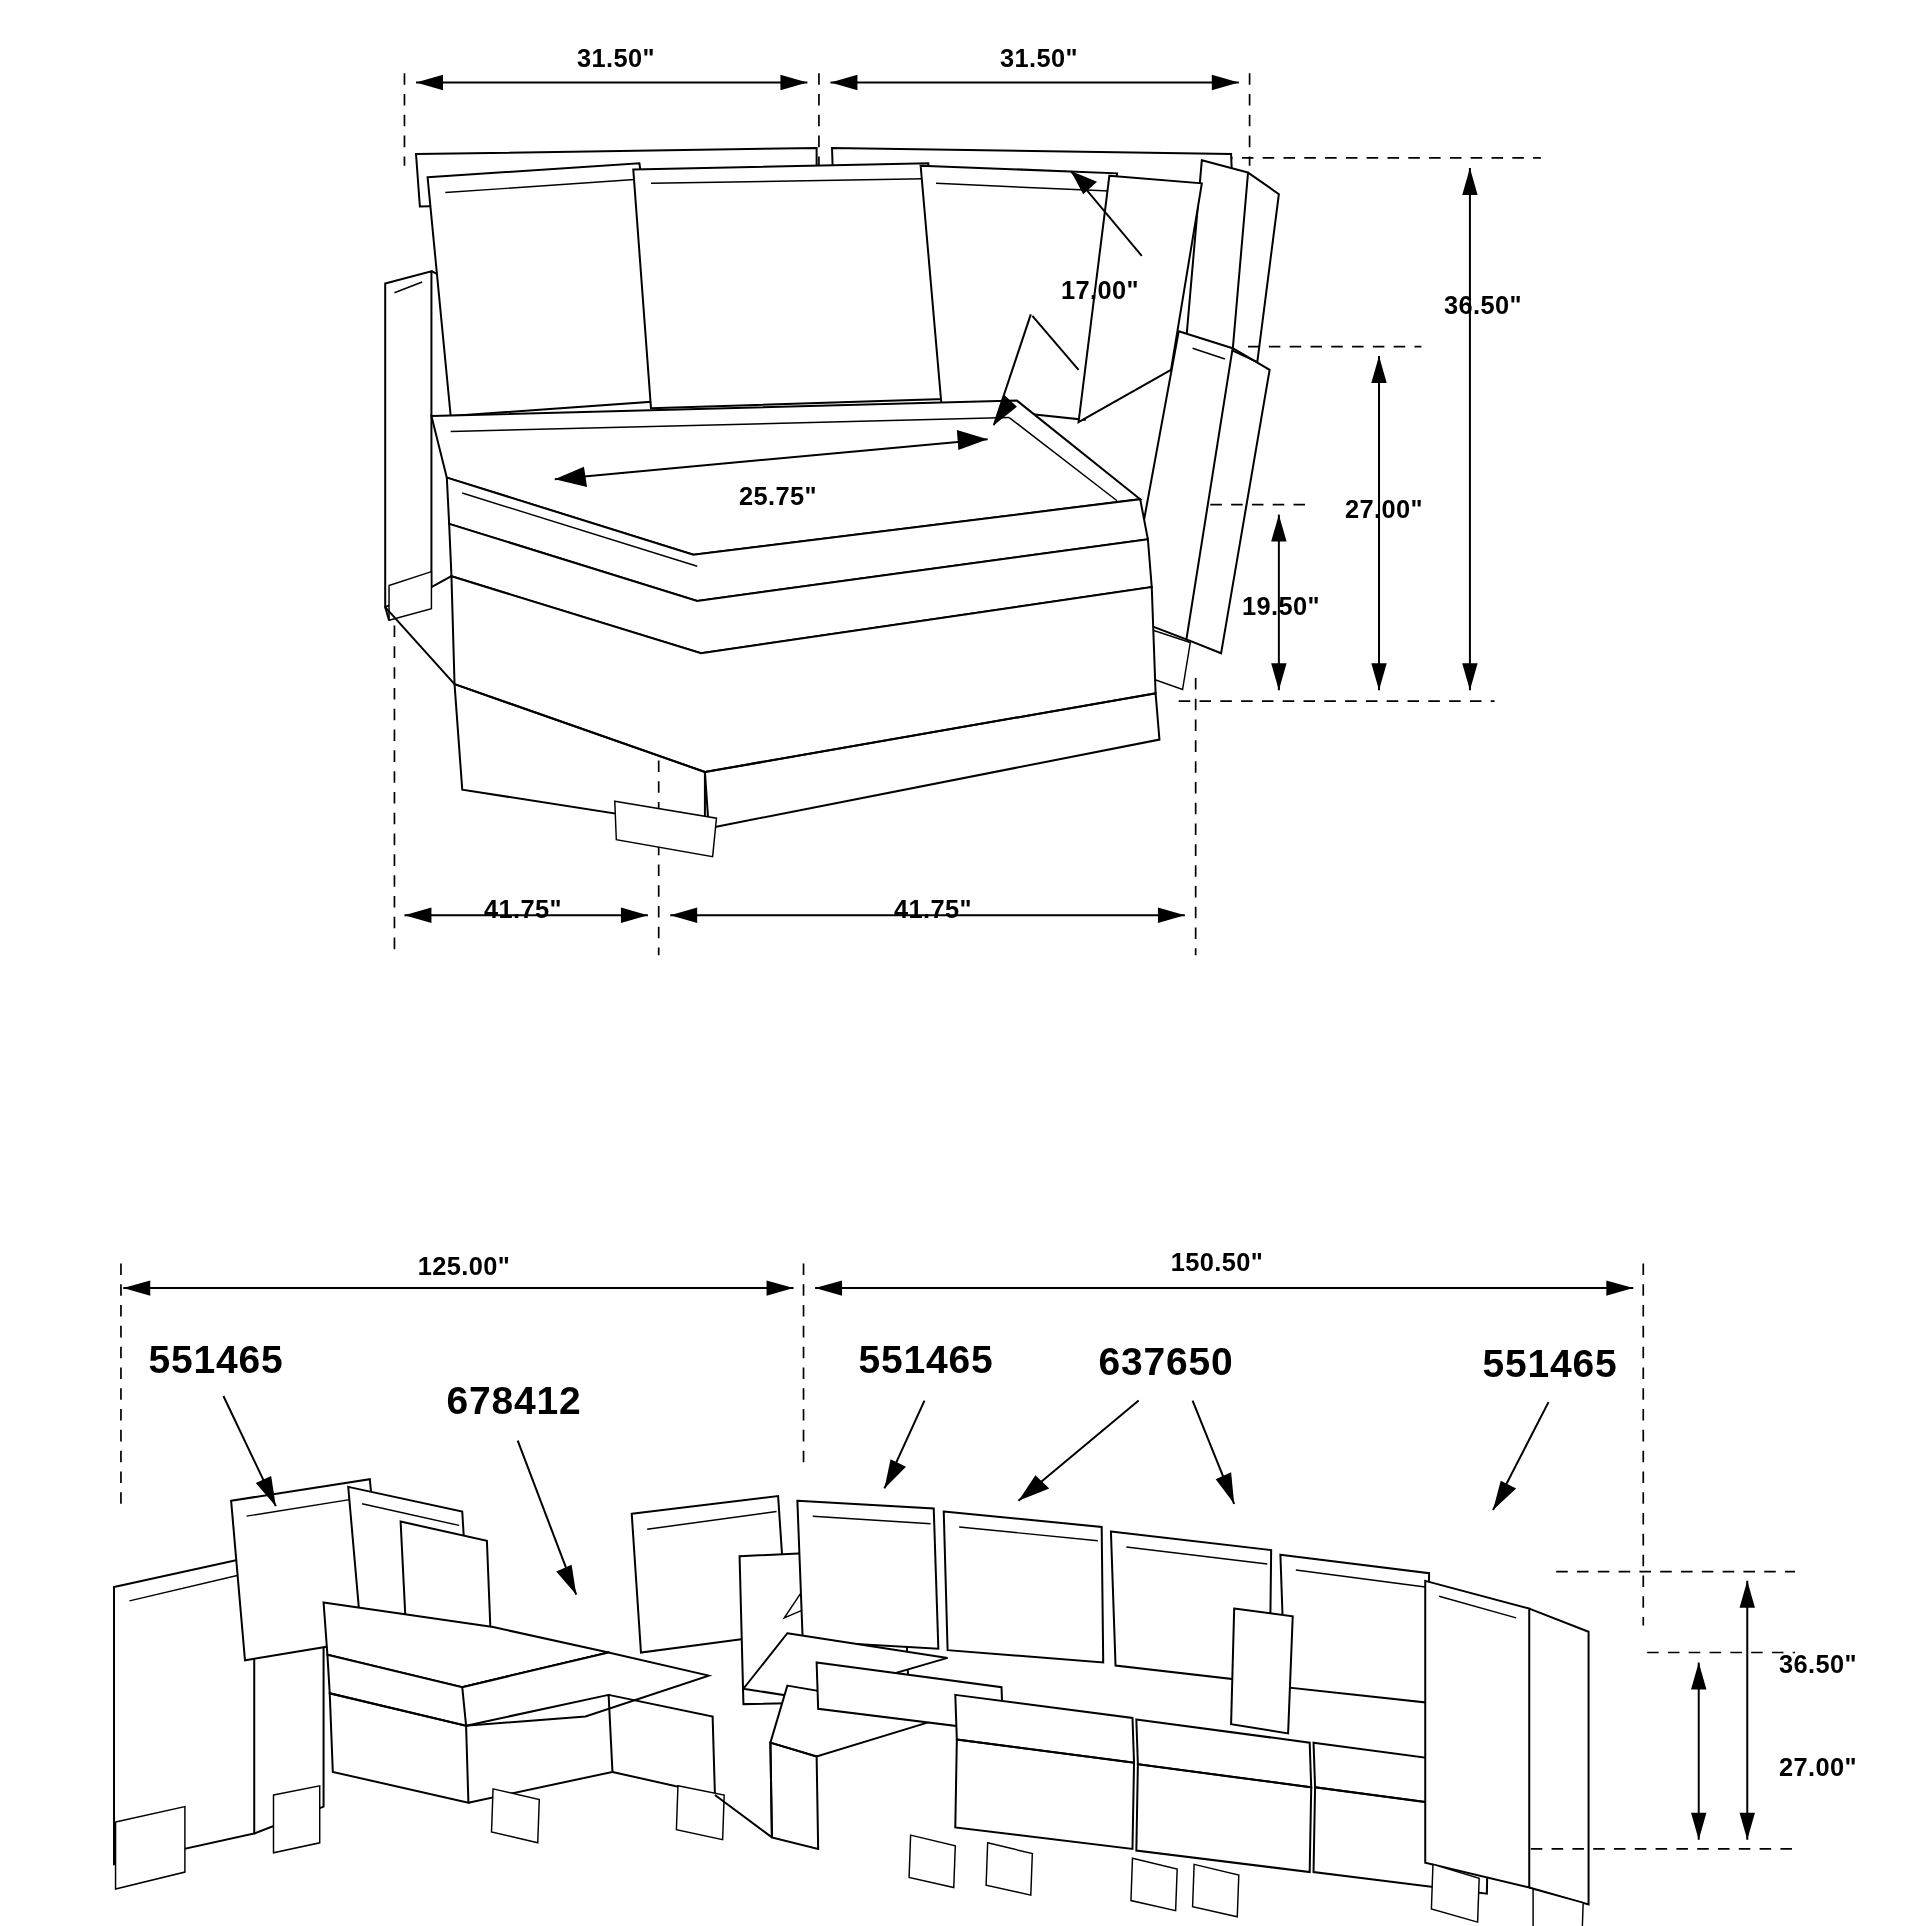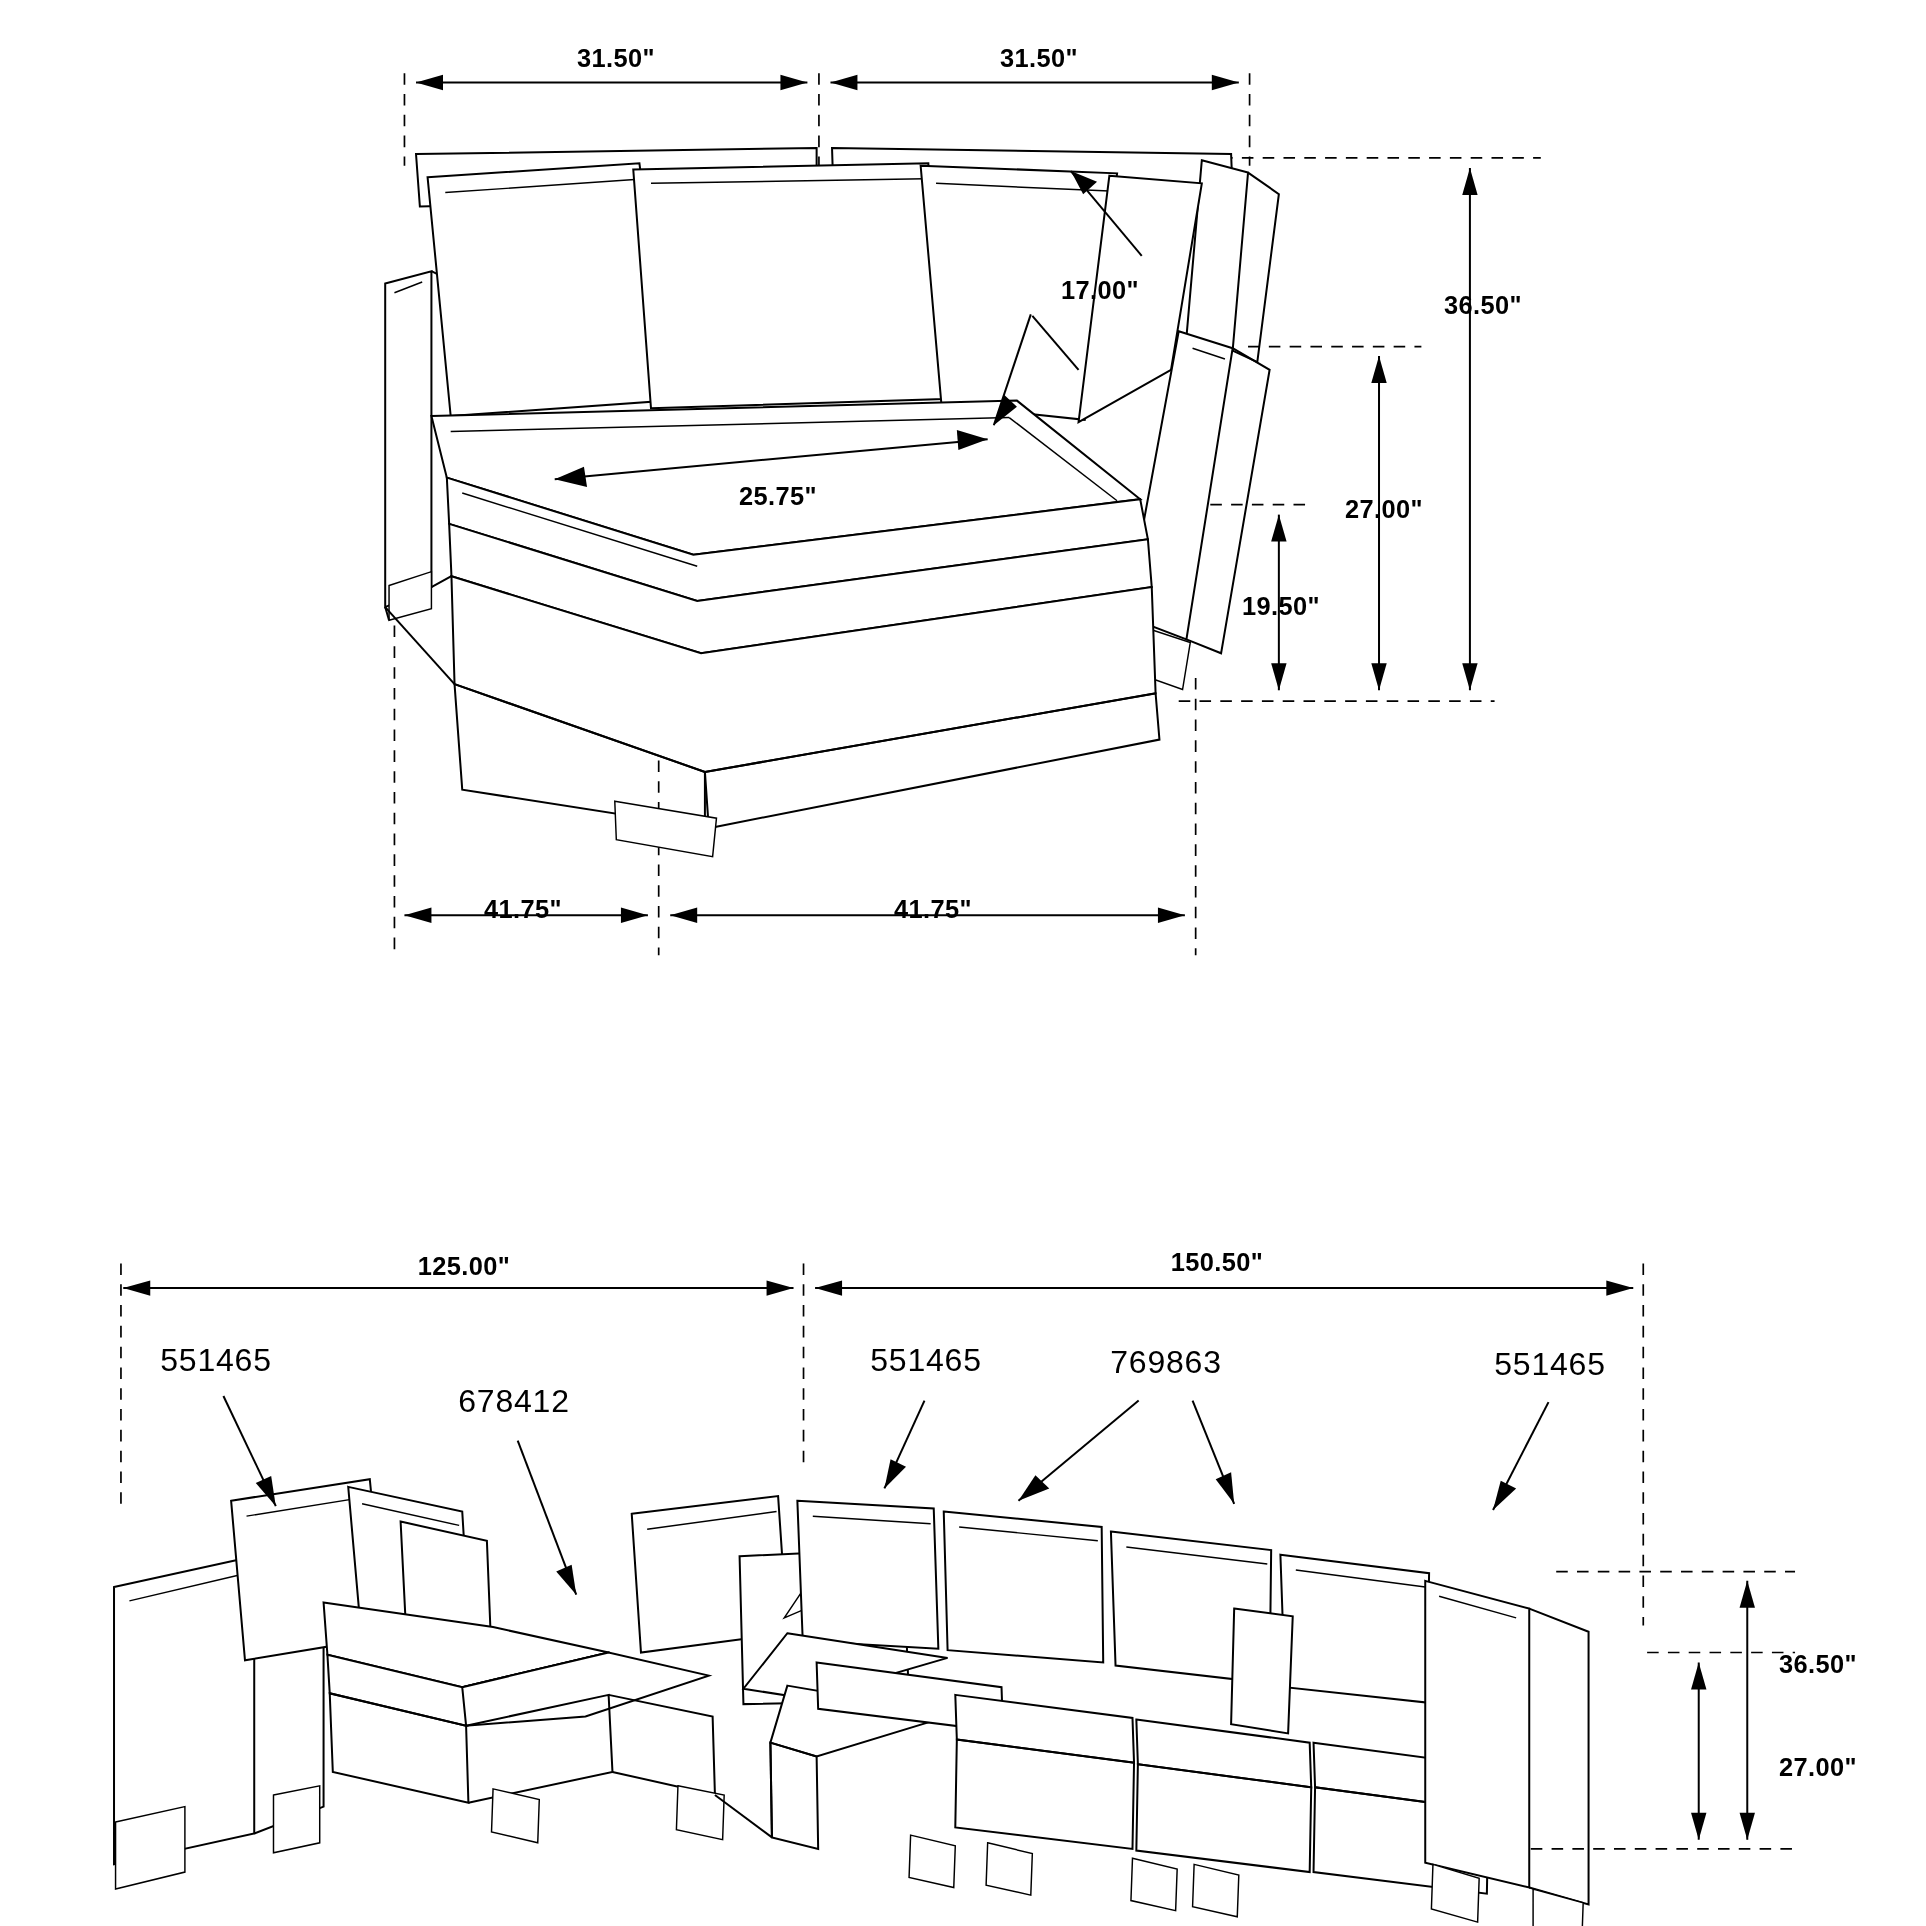--- a/index.html
+++ b/index.html
@@ -26,22 +26,22 @@
     font-weight: bold;
     color: #000;
     white-space: nowrap;
     transform: translate(-50%, -50%);
     letter-spacing: 0.4px;
   }
   .dim-top { font-size: 25.4px; }
   .dim-mid { font-size: 25.4px; }
   .part-label {
     position: absolute;
-    font-weight: normal;
-    font-size: 32px;
+    font-weight: bold;
+    font-size: 39px;
     white-space: nowrap;
     transform: translate(-50%, -50%);
     letter-spacing: 0.8px;
   }
   svg { display: block; }
   .ln   { stroke: #000; fill: none; stroke-width: 2.6; }
   .ln-t { stroke: #000; fill: none; stroke-width: 1.9; }
   .ext  { stroke: #000; fill: none; stroke-width: 2.2; stroke-dasharray: 15 12; }
   .dimline { stroke: #000; fill: none; stroke-width: 2.6; }
   .fillw { fill: #ffffff; stroke: #000; stroke-width: 2.6; }
@@ -299,17 +299,17 @@
   <div class="dim-label dim-mid" style="left:933px; top:909px;">41.75"</div>
 
   <div class="dim-label dim-mid" style="left:464px;  top:1266px;">125.00"</div>
   <div class="dim-label dim-mid" style="left:1217px; top:1262px;">150.50"</div>
   <div class="dim-label dim-mid" style="left:1818px; top:1664px;">36.50"</div>
   <div class="dim-label dim-mid" style="left:1818px; top:1767px;">27.00"</div>
 
   <div class="part-label" style="left:216px;  top:1360px;">551465</div>
   <div class="part-label" style="left:514px;  top:1401px;">678412</div>
   <div class="part-label" style="left:926px; top:1360px;">551465</div>
-  <div class="part-label" style="left:1166px; top:1362px;">769863</div>
+  <div class="part-label" style="left:1166px; top:1362px;">637650</div>
   <div class="part-label" style="left:1550px; top:1364px;">551465</div>
 
 </div>
 
 
 </body></html>

